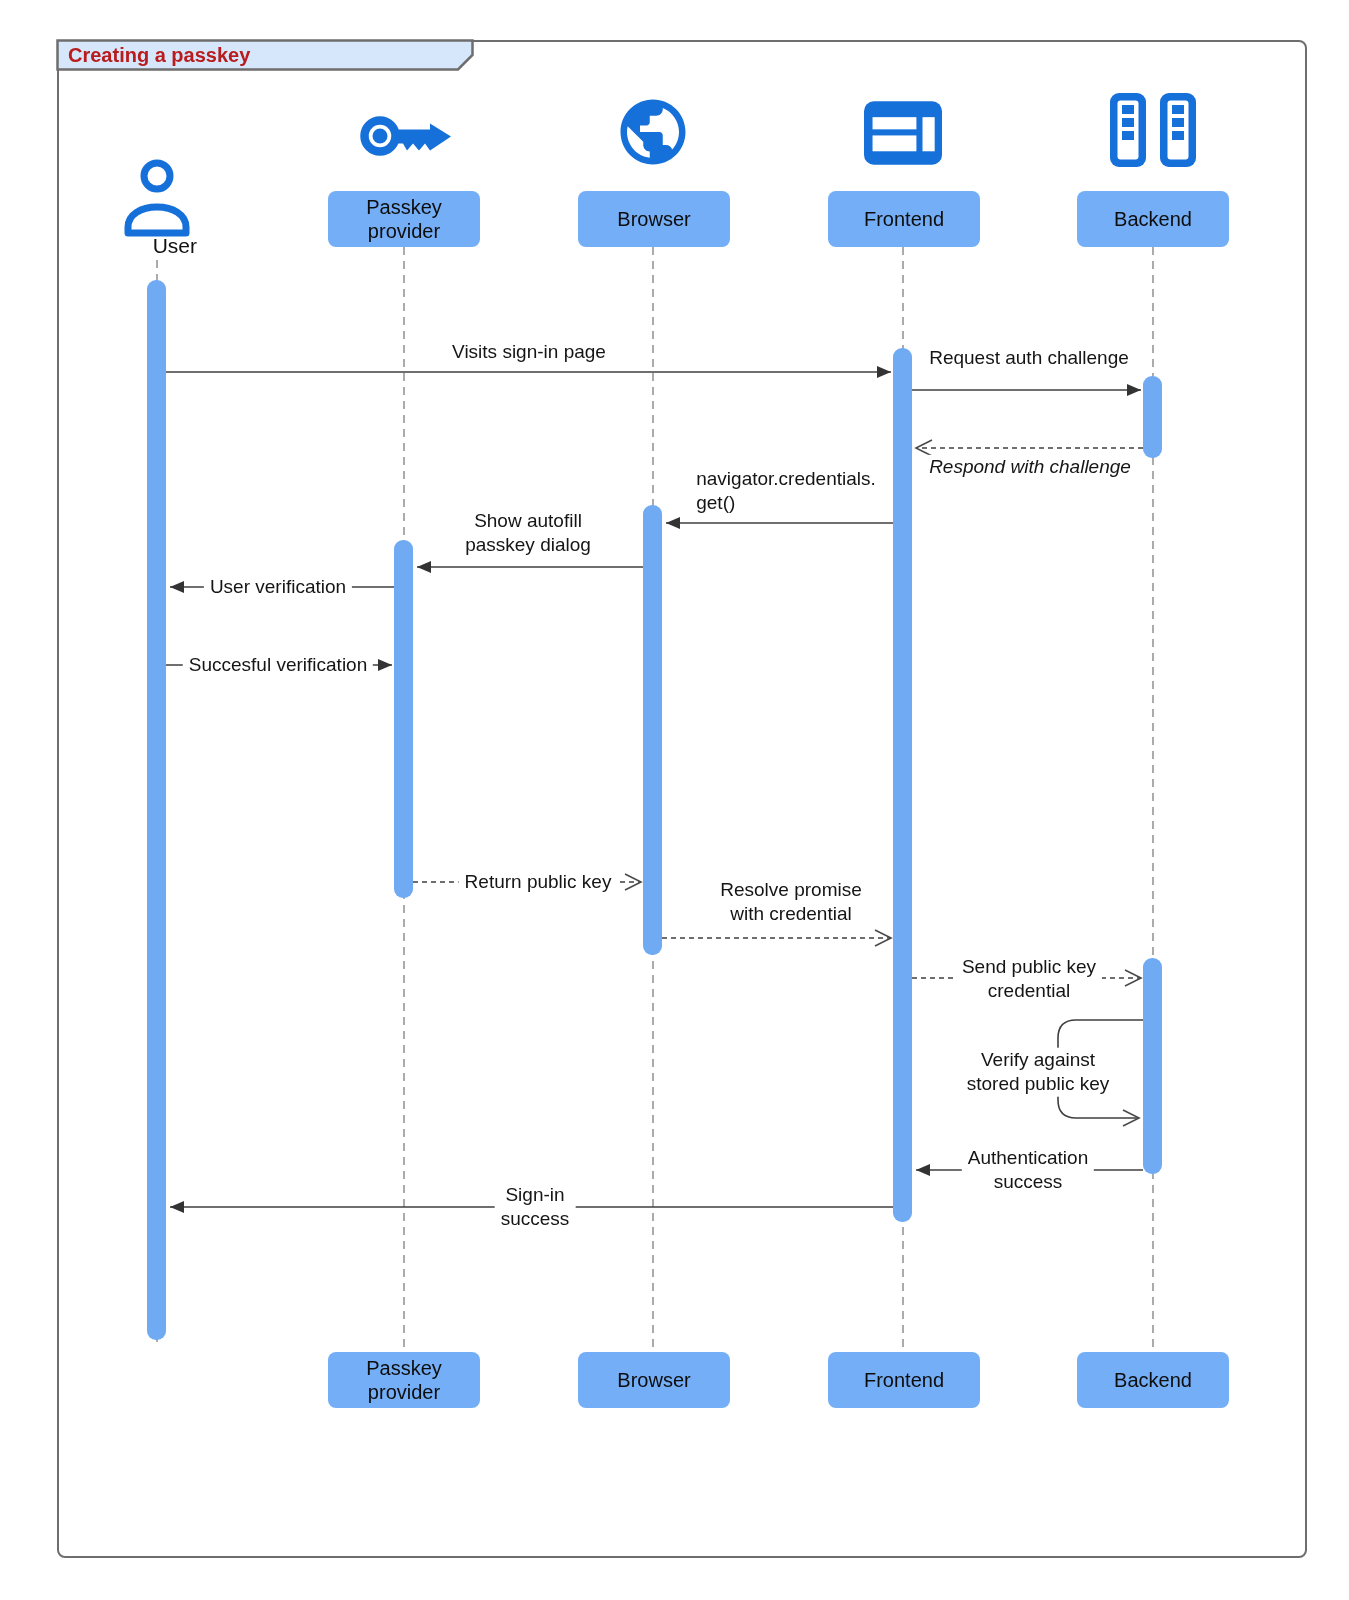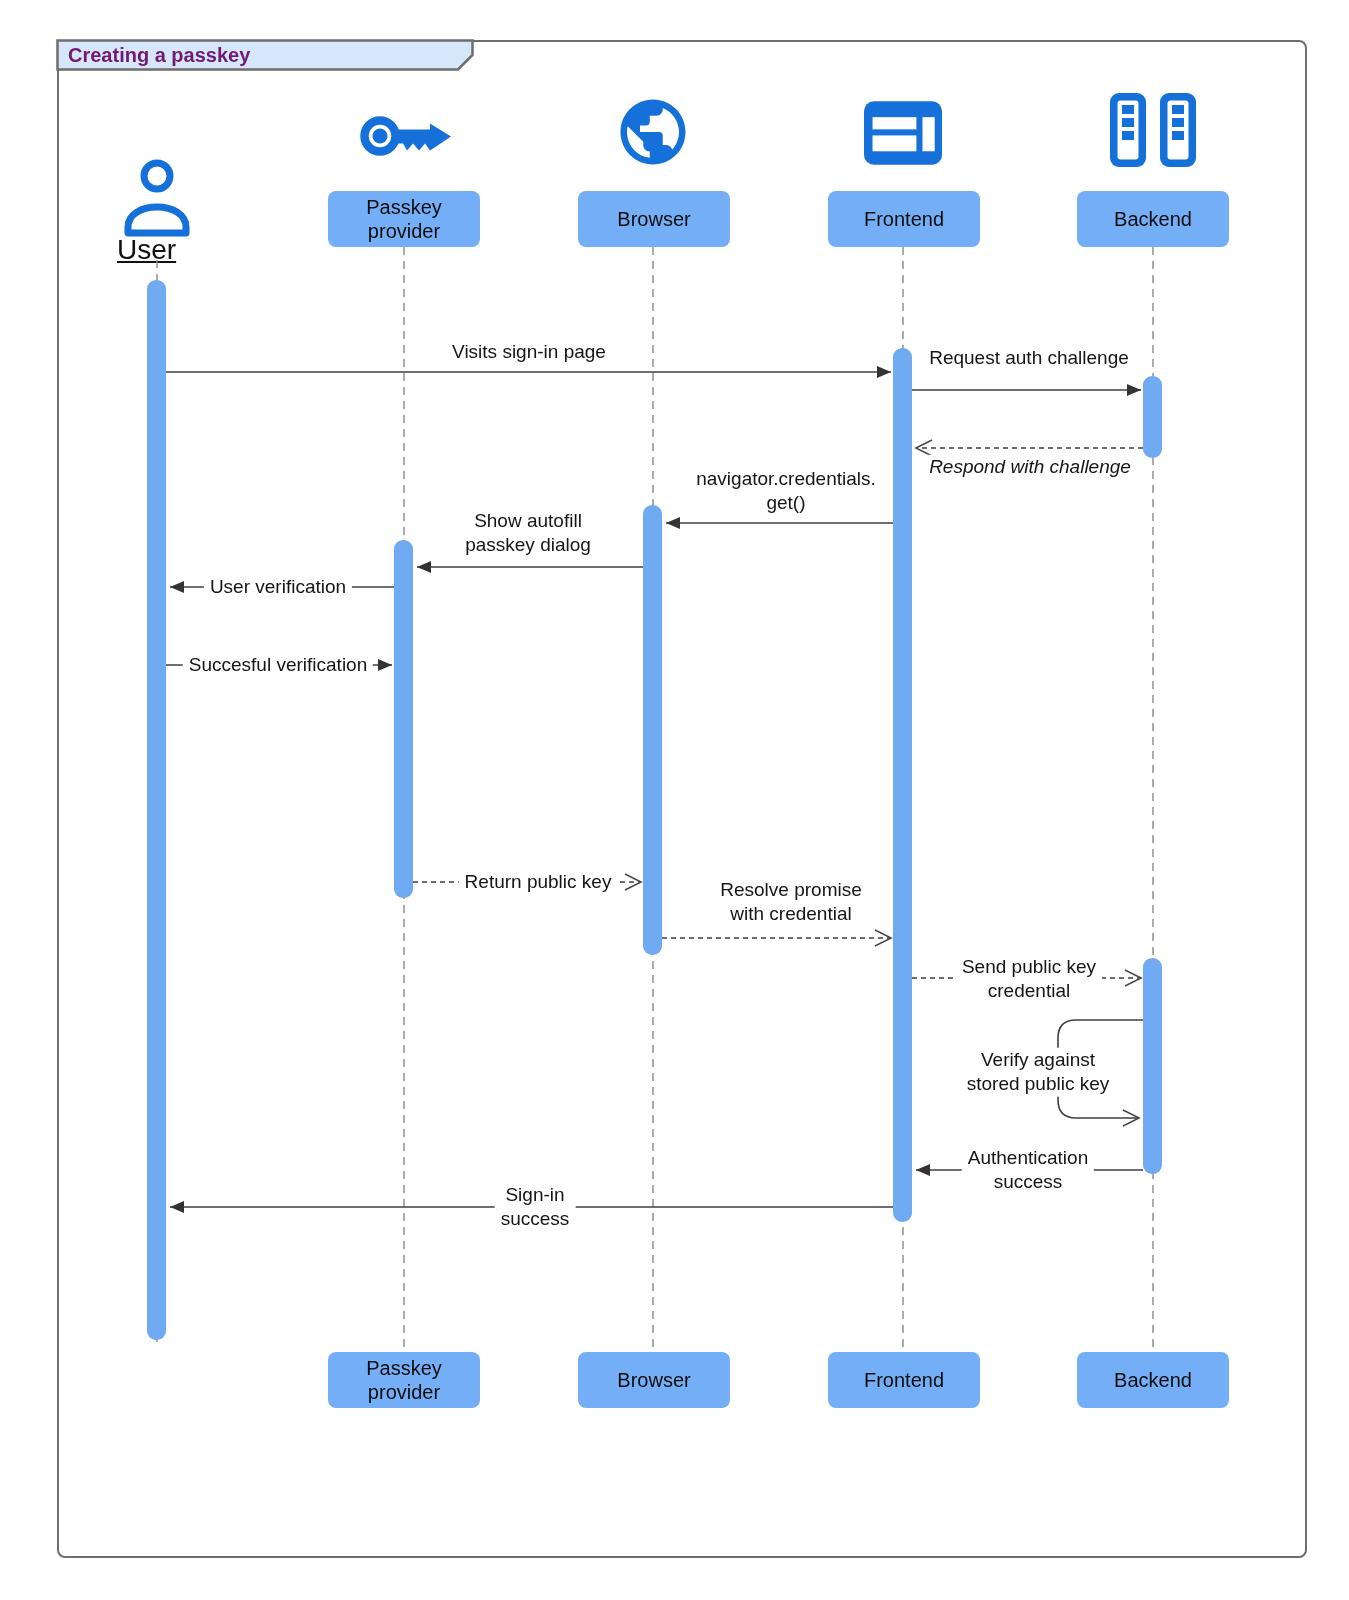--- a/index.html
+++ b/index.html
@@ -2,31 +2,31 @@
 <html style="--icon_blue: #1670d9; --bar_blue: #70aaf3; --box_blue: #74aef6; --tab_fill: #d6e6fb; --frame_border: #6e6e6e; --line_color: #3f3f3f; --lifeline_gray: #909090;"><head>
 <meta charset="utf-8">
 <style>
   html,body{margin:0;padding:0;background:#fff;}
   .stage{position:relative;width:1349px;height:1600px;background:#fff;
          font-family:"Liberation Sans",sans-serif;color:#111;overflow:hidden;}
   .abs{position:absolute;}
   .frame{left:57px;top:40px;width:1246px;height:1514px;border:2.5px solid var(--frame_border,#6e6e6e);
          border-radius:8px;}
   .tab-svg{left:56px;top:39px;}
-  .tab-text{left:68px;top:44px;font-weight:bold;font-size:20px;color:#701a75;}
-  .actor-label{font-size:28px;text-align:left;text-decoration:underline;}
+  .tab-text{left:68px;top:44px;font-weight:bold;font-size:20px;color:#b91c1c;}
+  .actor-label{font-size:21px;text-align:right;}
   .pbox{background:var(--box_blue,#74aef6);border-radius:8px;display:flex;align-items:center;
         justify-content:center;text-align:center;font-size:20px;line-height:1.22;color:#0d0d0d;
         padding:2px 8px;box-sizing:border-box;}
   .bar{background:var(--bar_blue,#70aaf3);border-radius:9px;width:19px;z-index:2;}
   .layer{left:0;top:0;z-index:1;pointer-events:none;}
   .arrows{z-index:3;}
   .mlabel{font-size:19px;line-height:1.28;background:#fff;padding:0 6px;white-space:pre-line;
           transform:translate(-50%,-50%);text-align:center;z-index:4;color:#151515;}
-  .mlabel.left{text-align:center;}
+  .mlabel.left{text-align:left;}
   .icon{color:var(--icon_blue,#1670d9);z-index:2;}
 </style>
 </head>
 <body>
 
 <div class="stage">
 
   <div class="abs frame"></div>
 
   <svg class="abs tab-svg" width="418" height="32" viewBox="0 0 418 32">

